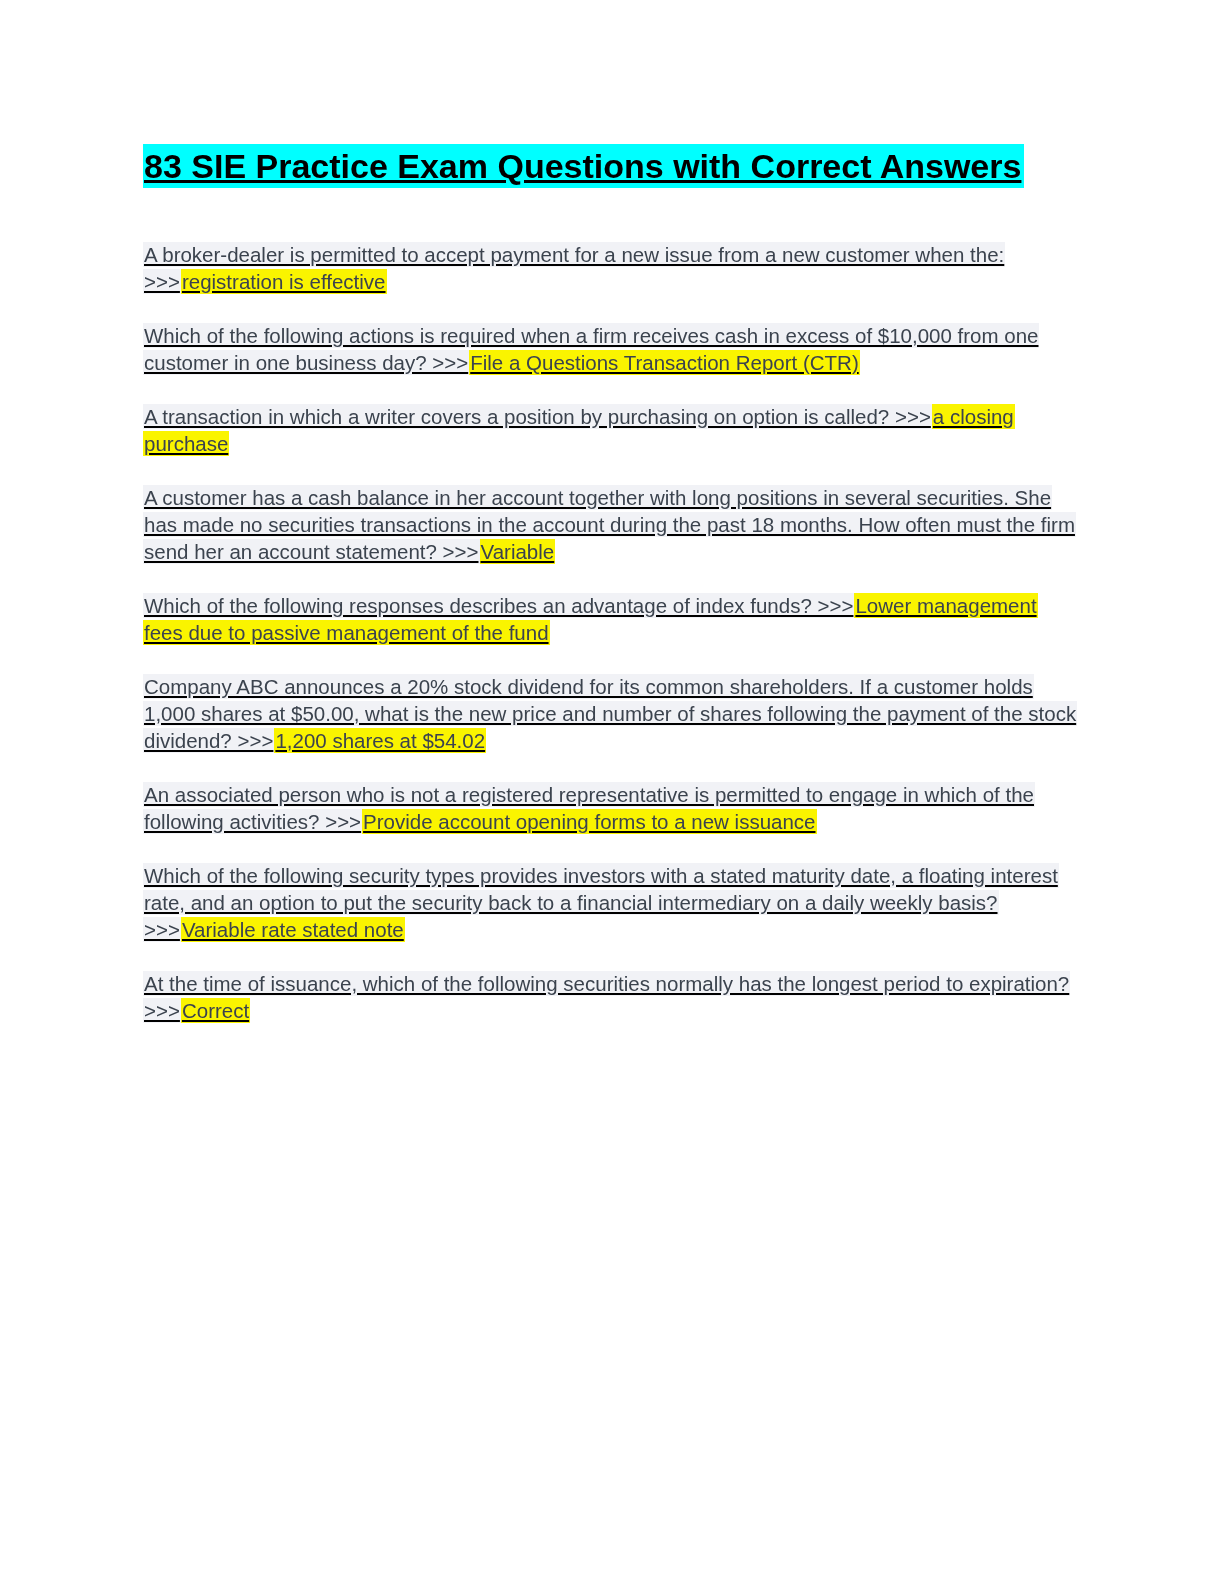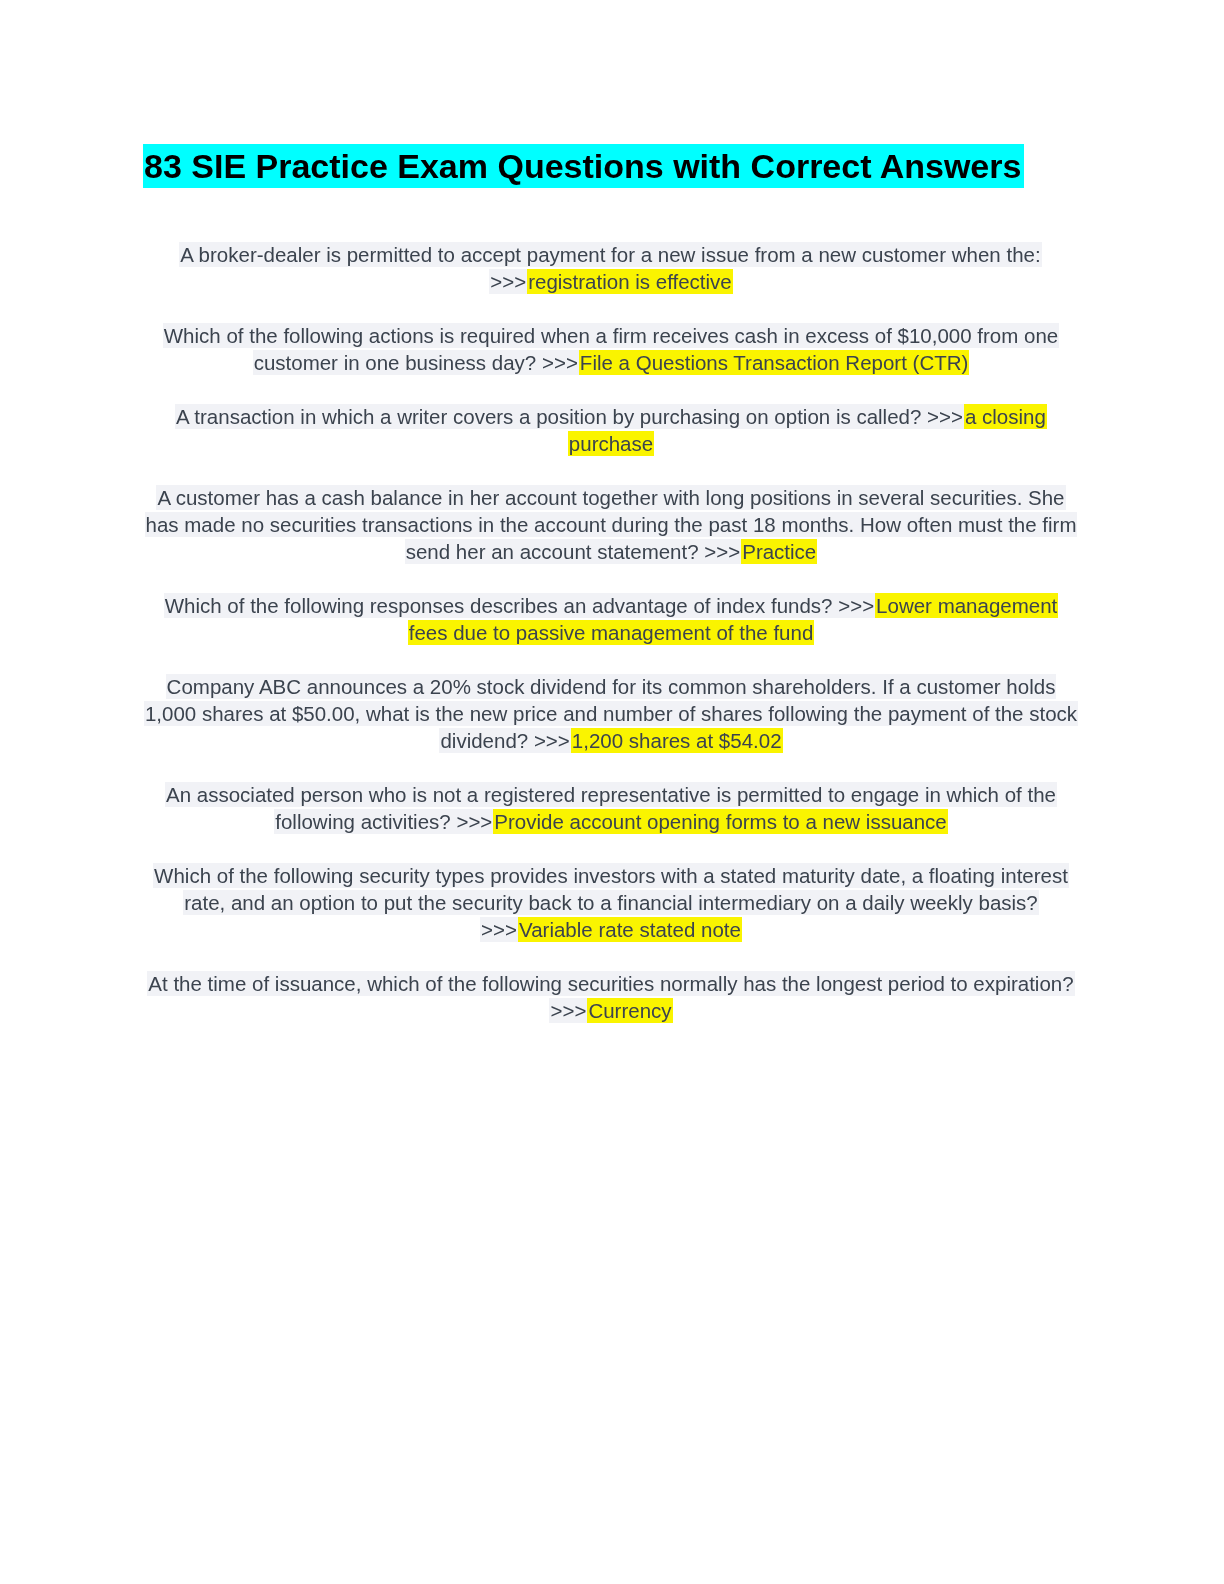--- a/index.html
+++ b/index.html
@@ -12,41 +12,41 @@
     height: 1584px;
     font-family: "Liberation Sans", "DejaVu Sans", sans-serif;
     overflow: hidden;
   }
   .page {
     box-sizing: border-box;
     width: 1224px;
     height: 1584px;
     padding: 142px 0 0 143px;
     background: #ffffff;
+    text-decoration: underline;
   }
   h1.doc-title {
     margin: 0 0 50px 0;
     width: 885px;
     font-size: 34px;
     line-height: 49px;
     font-weight: bold;
     color: #000000;
   }
   h1.doc-title .hl-title {
     background: #00ffff;
     padding: 3px 3px 3px 1px;
     box-decoration-break: clone;
     -webkit-box-decoration-break: clone;
   }
   .content {
     width: 936px;
     font-size: 20.5px;
     line-height: 27px;
     color: #3b434e;
-    text-align: center;
   }
   .content p.qa-item {
     margin: 0 0 27px 0;
   }
   .hl-question {
     background: #f1f2f6;
     padding: 1px 1px;
     box-decoration-break: clone;
     -webkit-box-decoration-break: clone;
   }
@@ -64,29 +64,29 @@
 
   <h1 class="doc-title"><span class="hl-title">83 SIE Practice Exam Questions with Correct Answers</span></h1>
 
   <div class="content">
     <p class="qa-item"><span class="hl-question">A broker-dealer is permitted to accept payment for a new issue from a new customer when the: &gt;&gt;&gt;</span><span class="hl-answer">registration is effective</span></p>
 
     <p class="qa-item"><span class="hl-question">Which of the following actions is required when a firm receives cash in excess of $10,000 from one customer in one business day? &gt;&gt;&gt;</span><span class="hl-answer">File a Questions Transaction Report (CTR)</span></p>
 
     <p class="qa-item"><span class="hl-question">A transaction in which a writer covers a position by purchasing on option is called? &gt;&gt;&gt;</span><span class="hl-answer">a closing purchase</span></p>
 
-    <p class="qa-item"><span class="hl-question">A customer has a cash balance in her account together with long positions in several securities. She has made no securities transactions in the account during the past 18 months. How often must the firm send her an account statement? &gt;&gt;&gt;</span><span class="hl-answer">Practice</span></p>
+    <p class="qa-item"><span class="hl-question">A customer has a cash balance in her account together with long positions in several securities. She has made no securities transactions in the account during the past 18 months. How often must the firm send her an account statement? &gt;&gt;&gt;</span><span class="hl-answer">Variable</span></p>
 
 
     <p class="qa-item"><span class="hl-question">Which of the following responses describes an advantage of index funds? &gt;&gt;&gt;</span><span class="hl-answer">Lower management fees due to passive management of the fund</span></p>
 
 
     <p class="qa-item"><span class="hl-question">Company ABC announces a 20% stock dividend for its common shareholders. If a customer holds 1,000 shares at $50.00, what is the new price and number of shares following the payment of the stock dividend? &gt;&gt;&gt;</span><span class="hl-answer">1,200 shares at $54.02</span></p>
 
     <p class="qa-item"><span class="hl-question">An associated person who is not a registered representative is permitted to engage in which of the following activities? &gt;&gt;&gt;</span><span class="hl-answer">Provide account opening forms to a new issuance</span></p>
 
     <p class="qa-item"><span class="hl-question">Which of the following security types provides investors with a stated maturity date, a floating interest rate, and an option to put the security back to a financial intermediary on a daily weekly basis? &gt;&gt;&gt;</span><span class="hl-answer">Variable rate stated note</span></p>
 
 
-    <p class="qa-item"><span class="hl-question">At the time of issuance, which of the following securities normally has the longest period to expiration? &gt;&gt;&gt;</span><span class="hl-answer">Currency</span></p>
+    <p class="qa-item"><span class="hl-question">At the time of issuance, which of the following securities normally has the longest period to expiration? &gt;&gt;&gt;</span><span class="hl-answer">Correct</span></p>
   </div>
 
 </div>
 
 </body></html>

